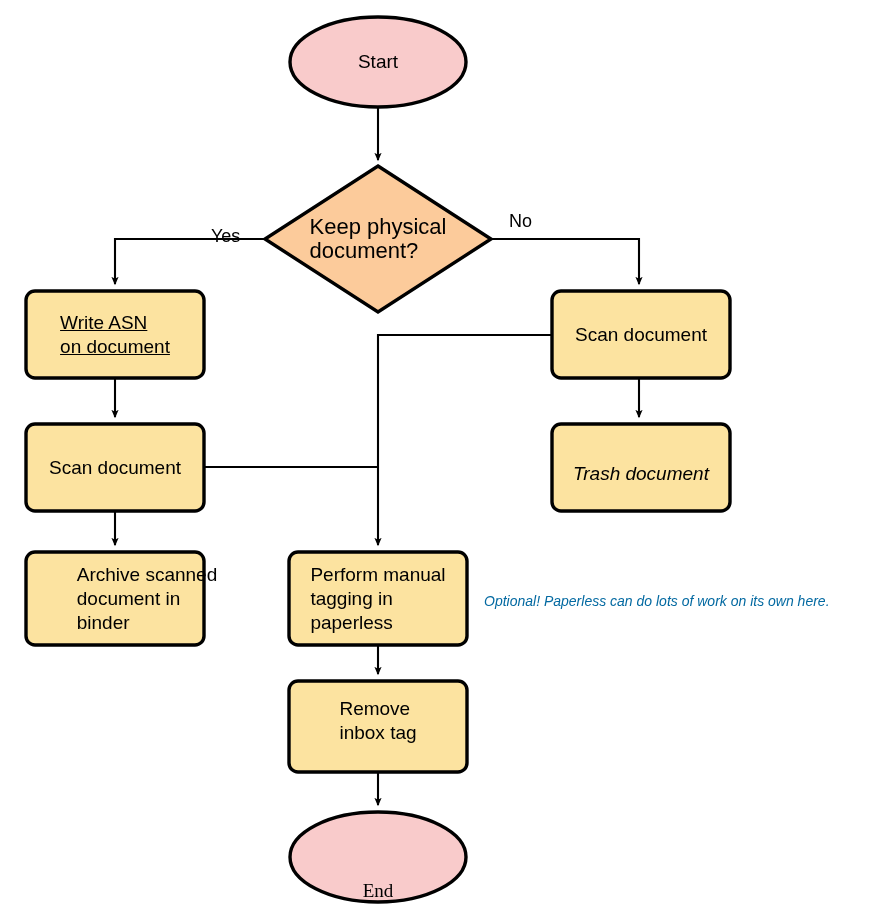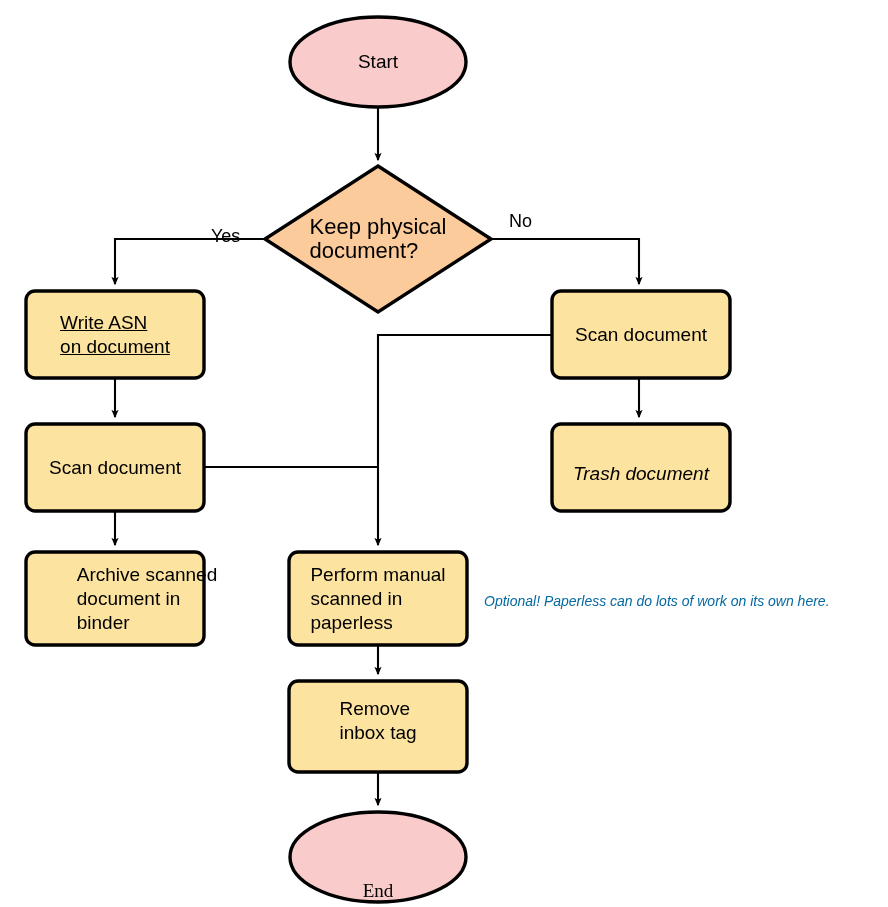--- a/index.html
+++ b/index.html
@@ -127,21 +127,21 @@
 
   <div class="node-text process-text" style="left:26px; top:552px; width:178px; height:93px;margin-left:32px;">Archive scanned
 document in
 binder</div>
 
   <div class="node-text process-text" style="left:552px; top:291px; width:178px; height:87px;">Scan document</div>
 
   <div class="node-text process-text" style="left:552px; top:424px; width:178px; height:99px;font-style:italic;">Trash document</div>
 
   <div class="node-text process-text" style="left:289px; top:552px; width:178px; height:93px;">Perform manual
-scanned in
+tagging in
 paperless</div>
 
   <div class="node-text process-text" style="left:289px; top:681px; width:178px; height:79px;">Remove
 inbox tag</div>
 
   <div class="node-text terminal-text" style="left:290px; top:846px; width:176px; height:90px;font-family:Liberation Serif, serif;">End</div>
 
   <div class="edge-label" style="left:211px; top:211px;margin-top:15px;">Yes</div>
 
   <div class="edge-label" style="left:509px; top:211px;">No</div>

